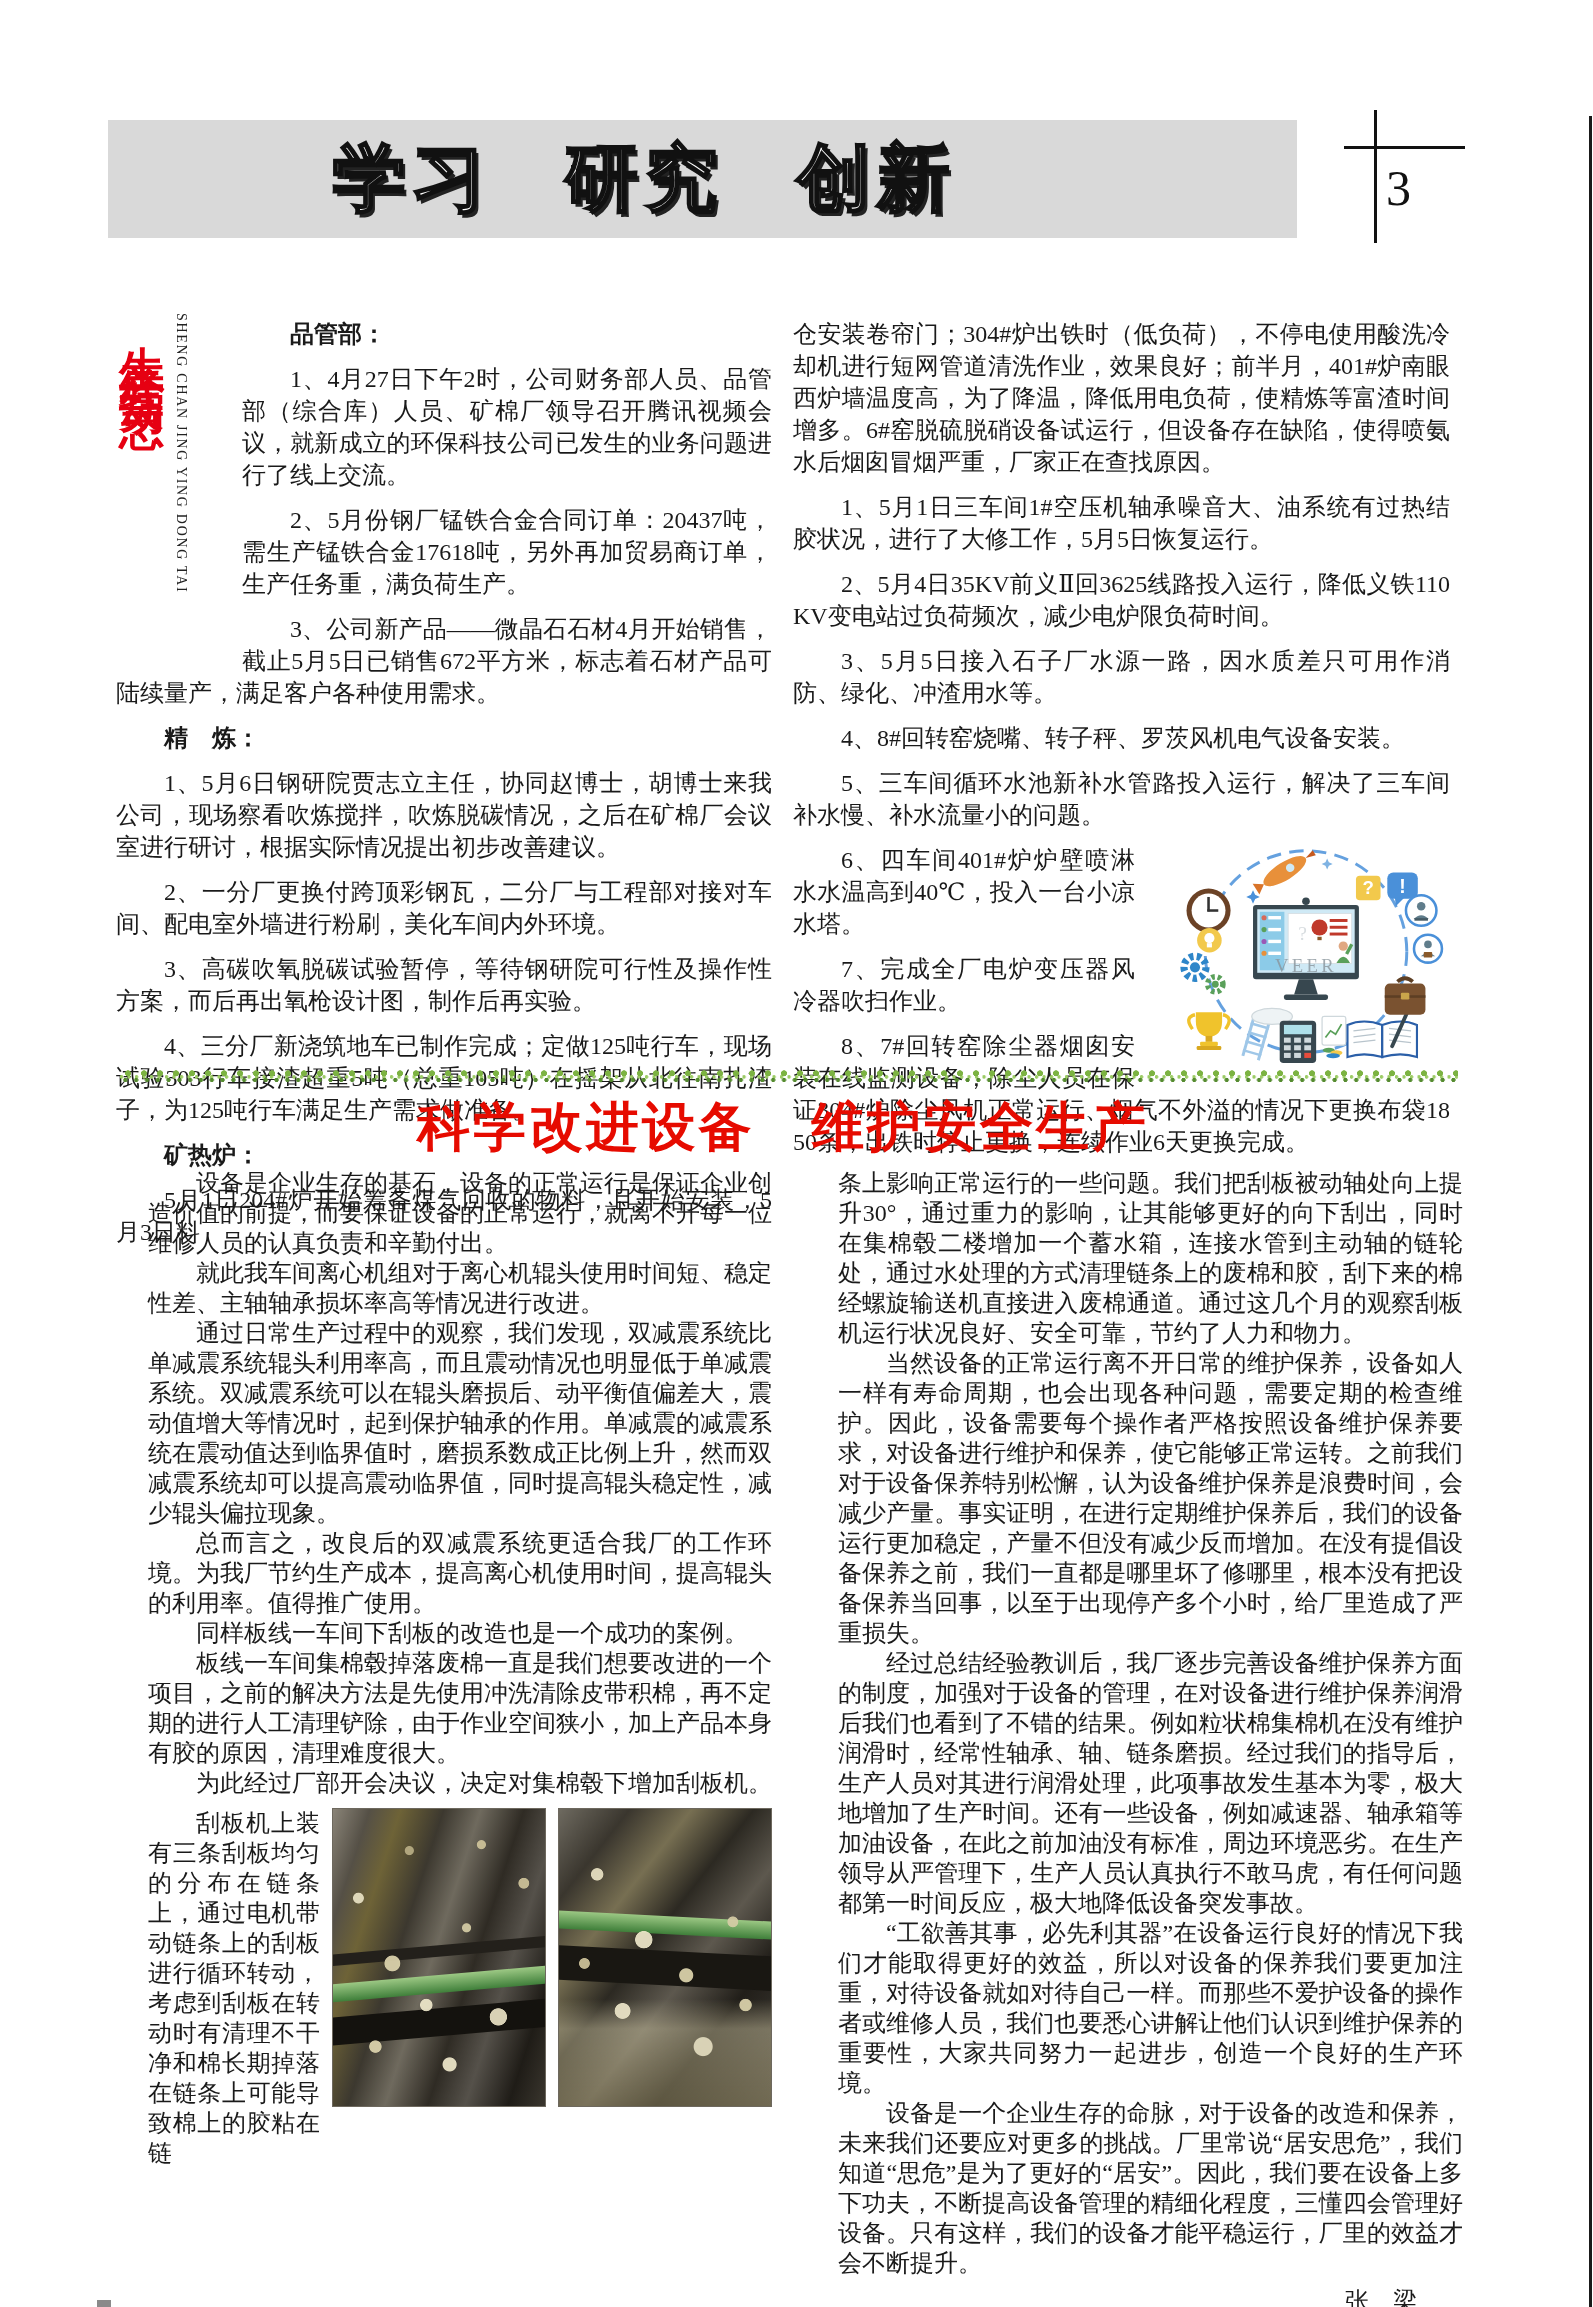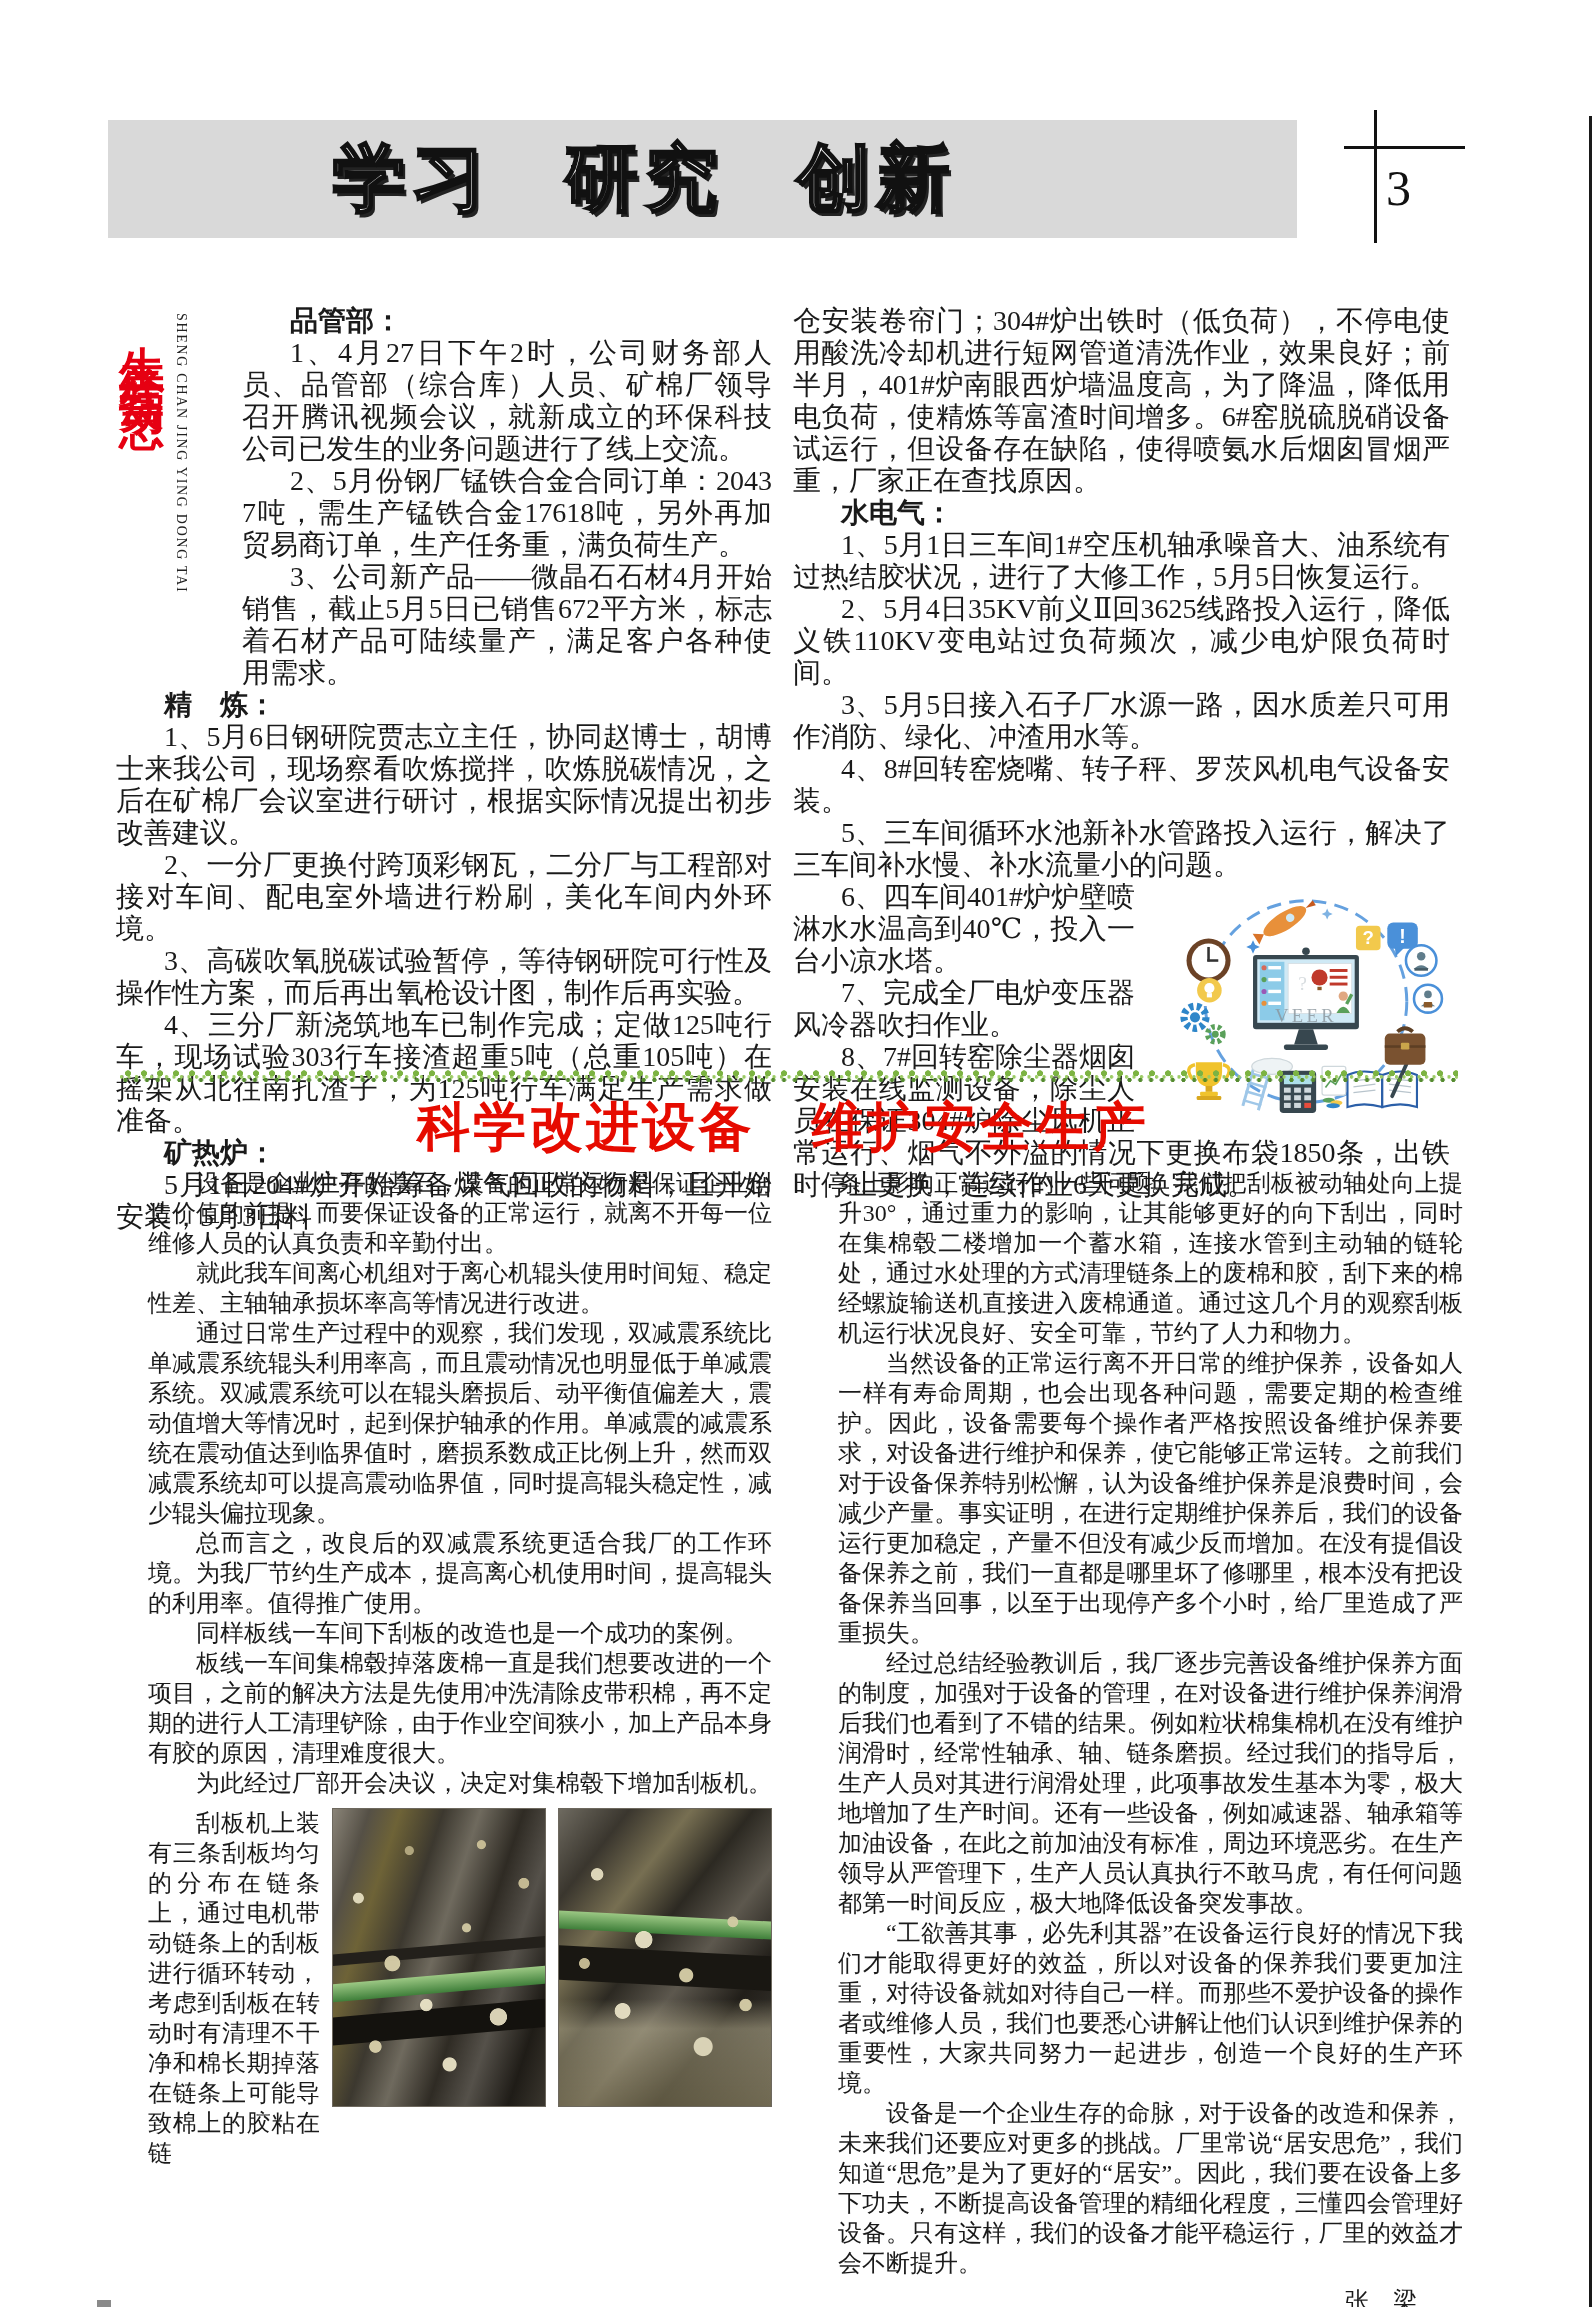--- a/index.html
+++ b/index.html
@@ -13,21 +13,21 @@
             color:#ffffff;-webkit-text-stroke:2.5px #111;text-shadow:3.3px 4.1px 0 #222;letter-spacing:6.6px;
             transform:translateX(-58px);}
   .corner-v{position:absolute;left:1374px;top:110px;width:2.5px;height:133px;background:#111;}
   .corner-h{position:absolute;left:1344px;top:146px;width:121px;height:2.5px;background:#111;}
   .page-num{position:absolute;left:1386px;top:159px;font-size:50px;font-family:"Liberation Serif",serif;color:#111;}
   .right-border{position:absolute;left:1589px;top:116px;width:2.5px;height:2191px;background:#1a1a1a;}
   .bottom-mark{position:absolute;left:97px;top:2300px;width:14px;height:6.6px;background:#8a8a8a;}
 
   
   p{margin:0;text-align:justify;word-break:break-all;}
-  .topsec p{font-size:28px;line-height:32px;}
+  .topsec p{font-size:24px;line-height:32px;margin-top:13px;}
   .bodysec p{font-size:24px;line-height:30px;margin-left:32px;}
   .ind{text-indent:48px;}
   .noind{text-indent:0;}
   .h{font-family:"Liberation Sans","DejaVu Sans",sans-serif;font-weight:bold;font-size:25px;}
 
   
   .top-left{position:absolute;left:116px;top:305px;width:656px;}
   .top-right{position:absolute;left:793px;top:305px;width:657px;}
 
   .sb{float:left;width:126px;height:359px;display:flex;flex-direction:row;padding-top:5px;}
@@ -117,21 +117,20 @@
     <p class="ind">1、5月6日钢研院贾志立主任，协同赵博士，胡博士来我公司，现场察看吹炼搅拌，吹炼脱碳情况，之后在矿棉厂会议室进行研讨，根据实际情况提出初步改善建议。</p>
     <p class="ind">2、一分厂更换付跨顶彩钢瓦，二分厂与工程部对接对车间、配电室外墙进行粉刷，美化车间内外环境。</p>
     <p class="ind">3、高碳吹氧脱碳试验暂停，等待钢研院可行性及操作性方案，而后再出氧枪设计图，制作后再实验。</p>
     <p class="ind">4、三分厂新浇筑地车已制作完成；定做125吨行车，现场试验303行车接渣超重5吨（总重105吨）在摇架从北往南扎渣子，为125吨行车满足生产需求做准备。</p>
     <p class="h ind">矿热炉：</p>
     <p class="ind">5月1日204#炉开始筹备煤气回收的物料，且开始安装，5月3日料</p>
   </div>
 
   <div class="top-right topsec">
     <p class="noind">仓安装卷帘门；304#炉出铁时（低负荷），不停电使用酸洗冷却机进行短网管道清洗作业，效果良好；前半月，401#炉南眼西炉墙温度高，为了降温，降低用电负荷，使精炼等富渣时间增多。6#窑脱硫脱硝设备试运行，但设备存在缺陷，使得喷氨水后烟囱冒烟严重，厂家正在查找原因。</p>
-    <p class="h ind">水电气：</p>
     <p class="ind">1、5月1日三车间1#空压机轴承噪音大、油系统有过热结胶状况，进行了大修工作，5月5日恢复运行。</p>
     <p class="ind">2、5月4日35KV前义Ⅱ回3625线路投入运行，降低义铁110KV变电站过负荷频次，减少电炉限负荷时间。</p>
     <p class="ind">3、5月5日接入石子厂水源一路，因水质差只可用作消防、绿化、冲渣用水等。</p>
     <p class="ind">4、8#回转窑烧嘴、转子秤、罗茨风机电气设备安装。</p>
     <p class="ind">5、三车间循环水池新补水管路投入运行，解决了三车间补水慢、补水流量小的问题。</p>
 
     <div class="illu">
       <svg viewBox="0 0 720 540" xmlns="http://www.w3.org/2000/svg">
 
         <g>

